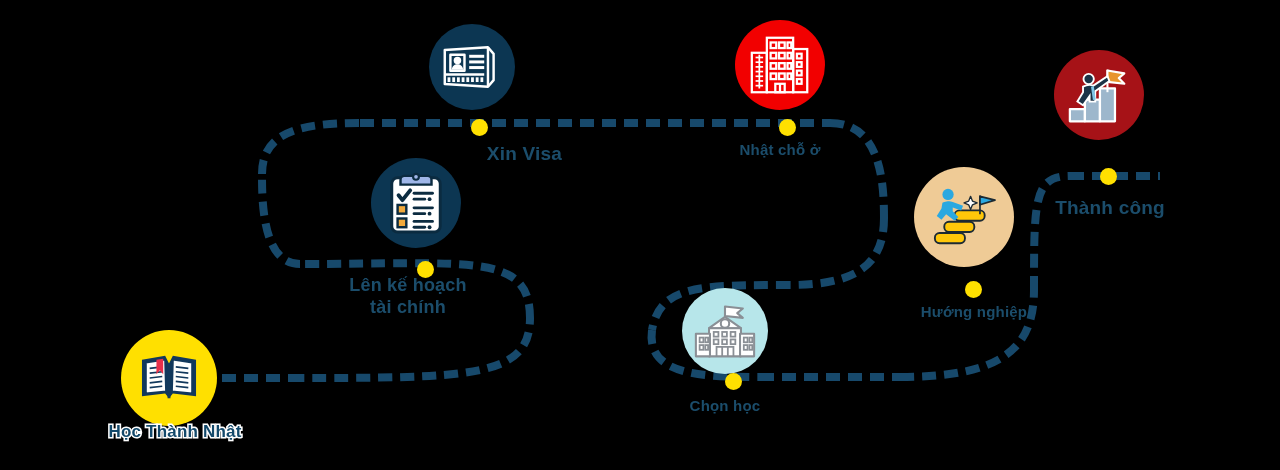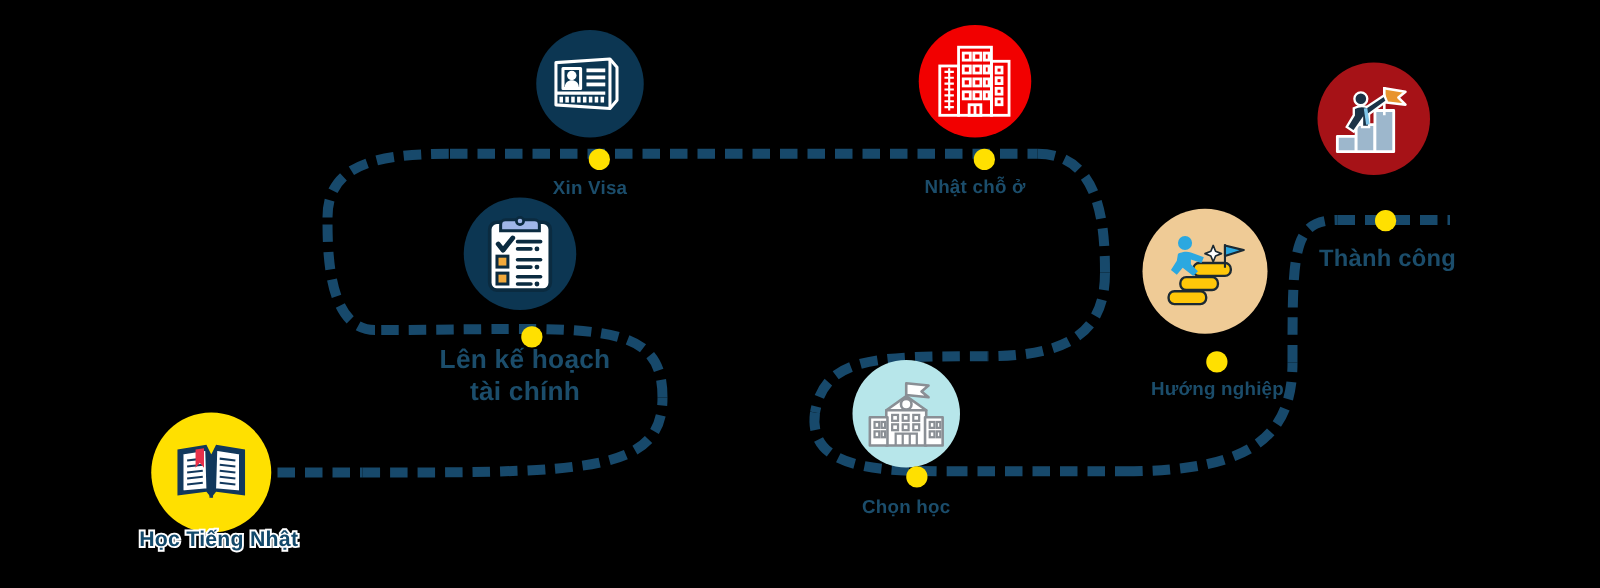--- a/index.html
+++ b/index.html
@@ -77,21 +77,21 @@
           <line x1="52" y1="19" x2="39" y2="17.5"></line>
             <line x1="52" y1="24" x2="39" y2="22.5"></line>
           <line x1="52" y1="29" x2="39" y2="27.5"></line>
             <line x1="52" y1="34" x2="39" y2="32.5"></line>
           <line x1="52" y1="39" x2="39" y2="37.5"></line>
         </g>
         <path d="M19 10 L26 9 L26 25 L22.5 21 L19 25 Z" fill="#E8304A"></path>
         <path d="M32 14 L32 50" stroke="#12385c" stroke-width="3"></path>
       </svg>
     </div>
-    <div class="node-label outlined" style="left:70px;top:422px;width:210px;font-size:17px;">Học Tiếng Nhật</div>
+    <div class="node-label outlined" style="left:70px;top:422px;width:210px;font-size:17px;">Học Thành Nhật</div>
   </div>
 
   <div class="node">
     <div class="node-circle" style="left:371px;top:158px;width:90px;height:90px;background:#0C3652;">
       <svg width="58" height="62" viewBox="0 0 58 64">
         <rect x="4" y="6" width="50" height="56" rx="6" fill="#ffffff" stroke="#0b2b40" stroke-width="3"></rect>
         <path d="M17 4 h24 a4 4 0 0 1 4 4 v5 h-32 v-5 a4 4 0 0 1 4 -4 z" fill="#9FB6E8" stroke="#0b2b40" stroke-width="2.5"></path>
         <circle cx="29" cy="5" r="3" fill="#9FB6E8" stroke="#0b2b40" stroke-width="2.2"></circle>
         <path d="M11 24 l4 5 l8 -10" fill="none" stroke="#0b2b40" stroke-width="4" stroke-linecap="round" stroke-linejoin="round"></path>
         <rect x="10" y="34" width="9" height="9" fill="#F2A93B" stroke="#0b2b40" stroke-width="2.5"></rect>
@@ -105,21 +105,21 @@
             <line x1="27" y1="57" x2="38" y2="57"></line>
         </g>
         <g fill="#0b2b40">
             <circle cx="43" cy="28" r="2"></circle>
             <circle cx="43" cy="43" r="2"></circle>
             <circle cx="43" cy="57" r="2"></circle>
           </g>
       </svg>
     </div>
     <div class="dot" style="left:417px;top:261px;width:17px;height:17px;"></div>
-    <div class="node-label" style="left:320px;top:275px;width:200px;font-size:21px;">Lên kế hoạch
+    <div class="node-label" style="left:308px;top:275px;width:200px;font-size:18px;">Lên kế hoạch
 tài chính</div>
   </div>
 
   <div class="node">
     <div class="node-circle" style="left:429px;top:24px;width:86px;height:86px;background:#0C3652;">
       <svg width="62" height="50" viewBox="0 0 66 52">
         <g fill="none" stroke="#ffffff" stroke-width="2.6" stroke-linejoin="round">
           <path d="M4 8 L50 5 L56 12 L56 40 L50 47 L4 44 Z"></path>
           <path d="M50 5 L50 47"></path>
           <rect x="10" y="13" width="15" height="17"></rect>
@@ -136,21 +136,21 @@
           <rect x="17" y="37" width="3" height="5"></rect>
             <rect x="22" y="37" width="3" height="5"></rect>
           <rect x="27" y="37" width="3" height="5"></rect>
             <rect x="32" y="37" width="3" height="5"></rect>
           <rect x="37" y="37" width="3" height="5"></rect>
             <rect x="42" y="37" width="3" height="5"></rect>
         </g>
       </svg>
     </div>
     <div class="dot" style="left:471px;top:119px;width:17px;height:17px;"></div>
-    <div class="node-label" style="left:382px;top:142px;width:180px;font-size:15px;">Xin Visa</div>
+    <div class="node-label" style="left:382px;top:142px;width:180px;font-size:19px;text-align:right;">Xin Visa</div>
   </div>
 
   <div class="node">
     <div class="node-circle" style="left:735px;top:20px;width:90px;height:90px;background:#F20000;">
       <svg width="64" height="62" viewBox="0 0 68 66">
         <g fill="none" stroke="#ffffff" stroke-width="2.4">
           <rect x="20" y="4" width="28" height="58"></rect>
           <rect x="4" y="20" width="16" height="42"></rect>
           <rect x="48" y="16" width="15" height="46"></rect>
           <g>

